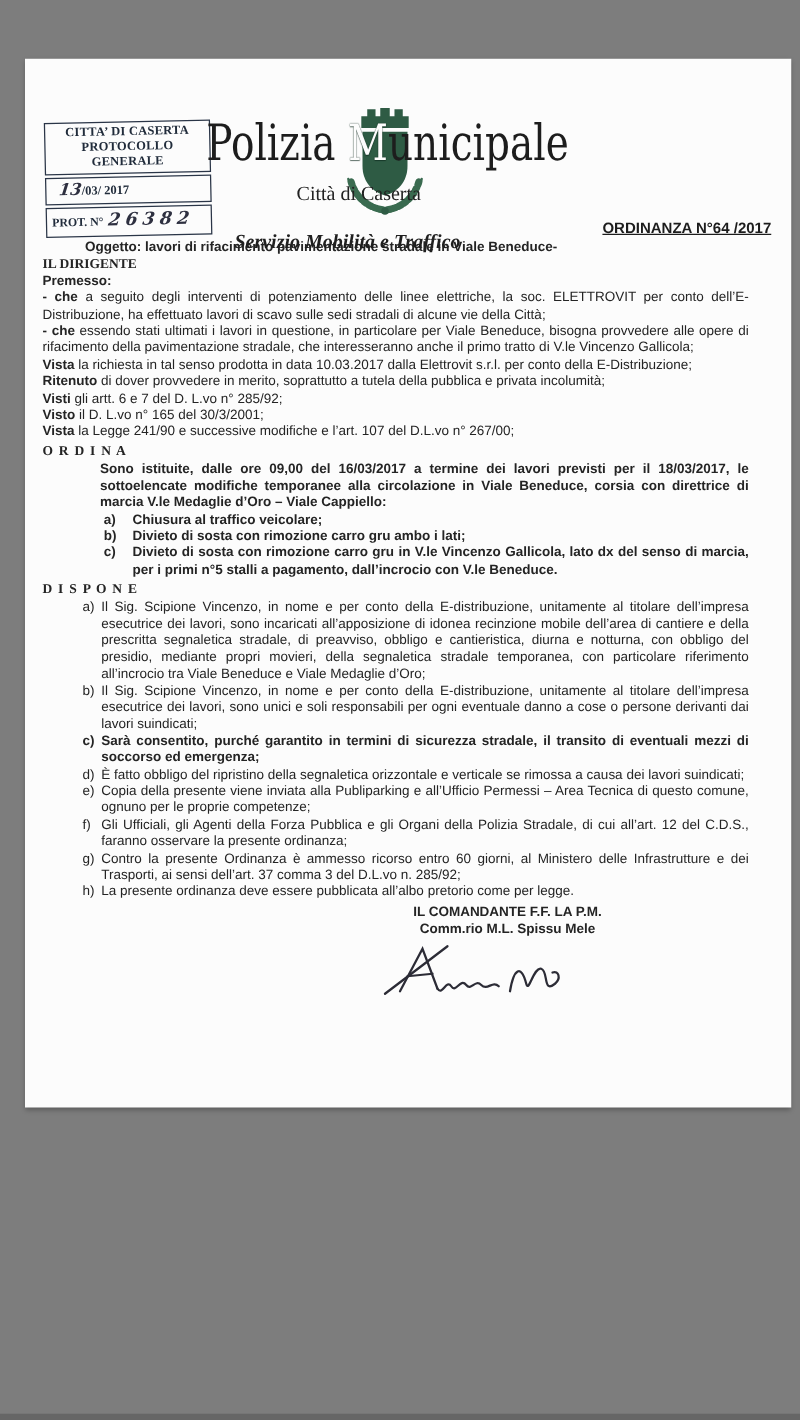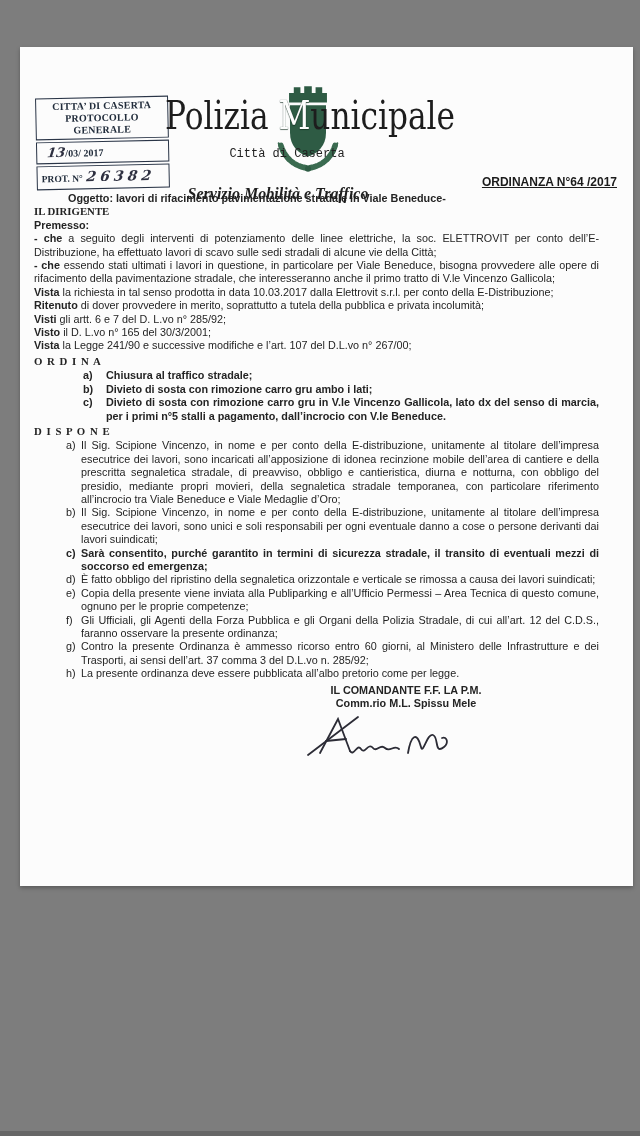--- a/index.html
+++ b/index.html
@@ -18,21 +18,21 @@
   .stamp-prot{font-weight:bold;font-size:9.5px;line-height:16px;text-align:left;padding-left:4px;}
   .hand{font-family:"DejaVu Serif",serif;font-style:italic;color:#2e3040;display:inline-block;transform:skewX(-8deg);}
   .hand-date{font-size:13px;}
   .hand-num{font-size:14px;letter-spacing:4px;margin-left:4px;}
   .crest{position:absolute;left:252px;top:36px;width:72px;height:92px;z-index:0;}
   .brand-title{position:absolute;left:290px;top:44px;transform:translateX(-50%) scaleX(.78);
                transform-origin:center top;white-space:nowrap;z-index:1;
                font-family:"DejaVu Serif",serif;font-size:40px;line-height:48px;color:#1d1d1d;}
   .brand-title .m-white{color:#fdfdfd;text-shadow:0 0 1px rgba(15,40,28,.95),0 1px 1px rgba(15,40,28,.6);}
   .brand-city{position:absolute;left:267px;top:100px;transform:translateX(-50%);white-space:nowrap;z-index:1;
-              font-family:Liberation Mono, monospace;font-size:12px;color:#222;text-align:right;}
+              font-family:Liberation Serif, serif;font-size:16px;color:#222;text-align:right;}
   .brand-service{position:absolute;left:258px;top:138px;transform:translateX(-50%);white-space:nowrap;z-index:1;
                  font-weight:bold;font-style:italic;font-size:16px;color:#1f1f1f;font-family:Liberation Serif, serif;}
   .ordinance-ref{position:absolute;right:16px;top:128px;font-weight:bold;font-size:12px;
                  text-decoration:underline;color:#1c1c1c;margin-left:42px;}
   
   .doc-body{padding:0 34px 0 14px;font-size:10.8px;line-height:13.4px;text-align:justify;color:#242424;}
   .b{font-weight:bold;}
   .center{text-align:left;font-family:Liberation Serif, serif;}
   p{margin:0;}
   .subject{font-weight:bold;margin-left:34px;text-align:left;}
@@ -100,25 +100,26 @@
 
       <p class="para"><span class="b">- che</span><span> a seguito degli interventi di potenziamento delle linee elettriche, la soc. ELETTROVIT per conto dell’E-Distribuzione, ha effettuato lavori di scavo sulle sedi stradali di alcune vie della Città;</span></p>
       <p class="para"><span class="b">- che</span><span> essendo stati ultimati i lavori in questione, in particolare per Viale Beneduce, bisogna provvedere alle opere di rifacimento della pavimentazione stradale, che interesseranno anche il primo tratto di V.le Vincenzo Gallicola;</span></p>
       <p class="para"><span class="b">Vista</span><span> la richiesta in tal senso prodotta in data 10.03.2017 dalla Elettrovit s.r.l. per conto della E-Distribuzione;</span></p>
       <p class="para"><span class="b">Ritenuto</span><span> di dover provvedere in merito, soprattutto a tutela della pubblica e privata incolumità;</span></p>
       <p class="para"><span class="b">Visti</span><span> gli artt. 6 e 7 del D. L.vo n° 285/92;</span></p>
       <p class="para"><span class="b">Visto</span><span> il D. L.vo n° 165 del 30/3/2001;</span></p>
       <p class="para"><span class="b">Vista</span><span> la Legge 241/90 e successive modifiche e l’art. 107 del D.L.vo n° 267/00;</span></p>
 
       <p class="center b heading-sp">O R D I N A</p>
+      <p class="ordina-intro">Sono istituite, dalle ore 09,00 del 16/03/2017 a termine dei lavori previsti per il 18/03/2017, le sottoelencate modifiche temporanee alla circolazione in Viale Beneduce, corsia con direttrice di marcia V.le Medaglie d’Oro – Viale Cappiello:</p>
 
       <div class="list ordina-list">
         <div class="li">
             <span class="mk">a)</span>
-            <span class="txt">Chiusura al traffico stradale;</span>
+            <span class="txt">Chiusura al traffico veicolare;</span>
           </div>
         <div class="li">
             <span class="mk">b)</span>
             <span class="txt">Divieto di sosta con rimozione carro gru ambo i lati;</span>
           </div>
         <div class="li">
             <span class="mk">c)</span>
             <span class="txt">Divieto di sosta con rimozione carro gru in V.le Vincenzo Gallicola, lato dx del senso di marcia, per i primi n°5 stalli a pagamento, dall’incrocio con V.le Beneduce.</span>
           </div>
       </div>

